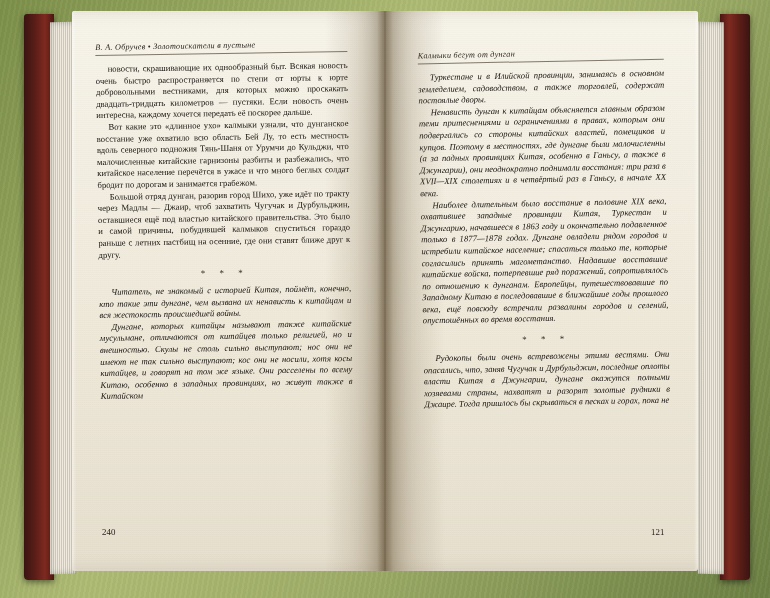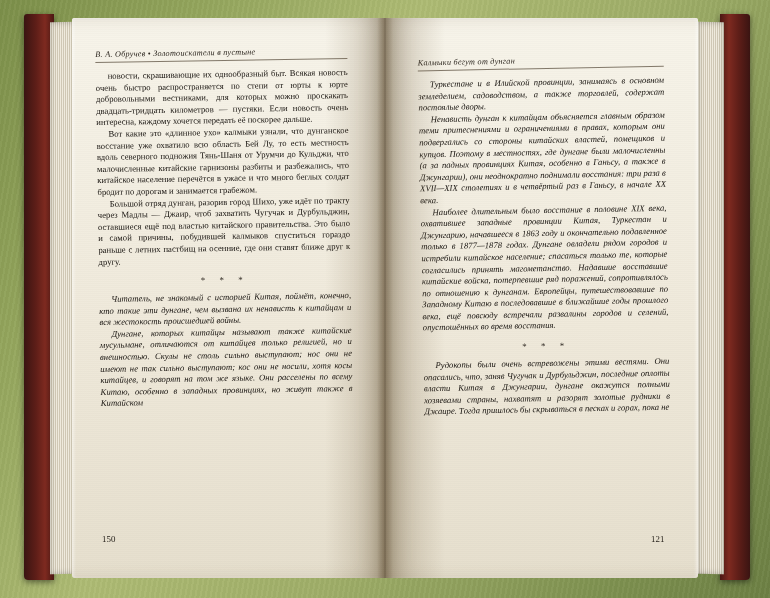--- a/index.html
+++ b/index.html
@@ -60,21 +60,21 @@
     background:
       repeating-linear-gradient(90deg,#efeadd 0px,#efeadd 1px,#cfc7b4 1px,#cfc7b4 2px);
     box-shadow: inset 0 0 6px rgba(0,0,0,.25);
   }
   .edge.left  { left: 20px; transform: skewY(-1deg); }
   .edge.right { right: 18px; transform: skewY(1deg); }
 
   .spread {
     position: absolute;
     left: 42px;
-    top: 10px;
+    top: 3px;
     width: 626px;
     height: 404px;
     background: #ded9c9;
     border-radius: 2px;
   }
 
   .page {
     position: absolute;
     top: 0;
     width: 313px;
@@ -199,21 +199,21 @@
 
           <p class="body">новости, скрашивающие их однообразный быт. Всякая новость очень быстро распространяется по степи от юрты к юрте добровольными вестниками, для которых можно проскакать двадцать-тридцать километров — пустяки. Если новость очень интересна, каждому хочется передать её поскорее дальше.</p>
           <p class="body">Вот какие это «длинное ухо» калмыки узнали, что дунганское восстание уже охватило всю область Бей Лу, то есть местность вдоль северного подножия Тянь-Шаня от Урумчи до Кульджи, что малочисленные китайские гарнизоны разбиты и разбежались, что китайское население перечётся в ужасе и что много беглых солдат бродит по дорогам и занимается грабежом.</p>
           <p class="body">Большой отряд дунган, разорив город Шихо, уже идёт по тракту через Мадлы — Джаир, чтоб захватить Чугучак и Дурбульджин, оставшиеся ещё под властью китайского правительства. Это было и самой причины, побудившей калмыков спуститься гораздо раньше с летних пастбищ на осенние, где они ставят ближе друг к другу.</p>
 
           <div class="stars">* * *</div>
 
           <p class="body ital">Читатель, не знакомый с историей Китая, поймёт, конечно, кто такие эти дунгане, чем вызвана их ненависть к китайцам и вся жестокость происшедшей войны.</p>
           <p class="body ital">Дунгане, которых китайцы называют также китайские мусульмане, отличаются от китайцев только религией, но и внешностью. Скулы не столь сильно выступают; нос они не имеют не так сильно выступают; кос они не носили, хотя косы китайцев, и говорят на том же языке. Они расселены по всему Китаю, особенно в западных провинциях, но живут также в Китайском</p>
         </div>
-        <div class="folio">150</div>
+        <div class="folio">240</div>
       </div>
 
       <div class="page right">
         <div class="paper-grain"></div>
         <div class="text-col">
           <div class="running-head">Калмыки бегут от дунган</div>
           <div class="rule"></div>
 
           <p class="body ital">Туркестане и в Илийской провинции, занимаясь в основном земледелием, садоводством, а также торговлей, содержат постоялые дворы.</p>
           <p class="body ital">Ненависть дунган к китайцам объясняется главным образом теми притеснениями и ограничениями в правах, которым они подвергались со стороны китайских властей, помещиков и купцов. Поэтому в местностях, где дунгане были малочисленны (а за падных провинциях Китая, особенно в Ганьсу, а также в Джунгарии), они неоднократно поднимали восстания: три раза в XVII—XIX столетиях и в четвёртый раз в Ганьсу, в начале XX века.</p>

